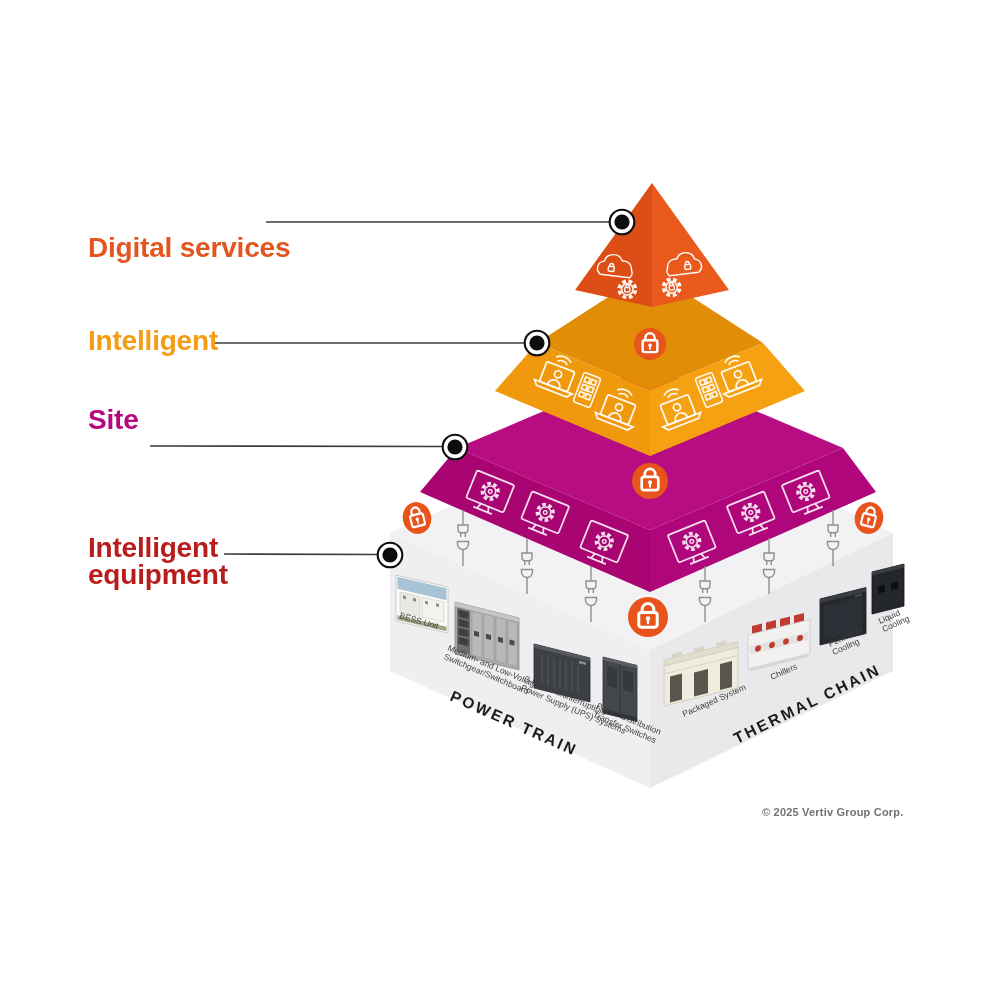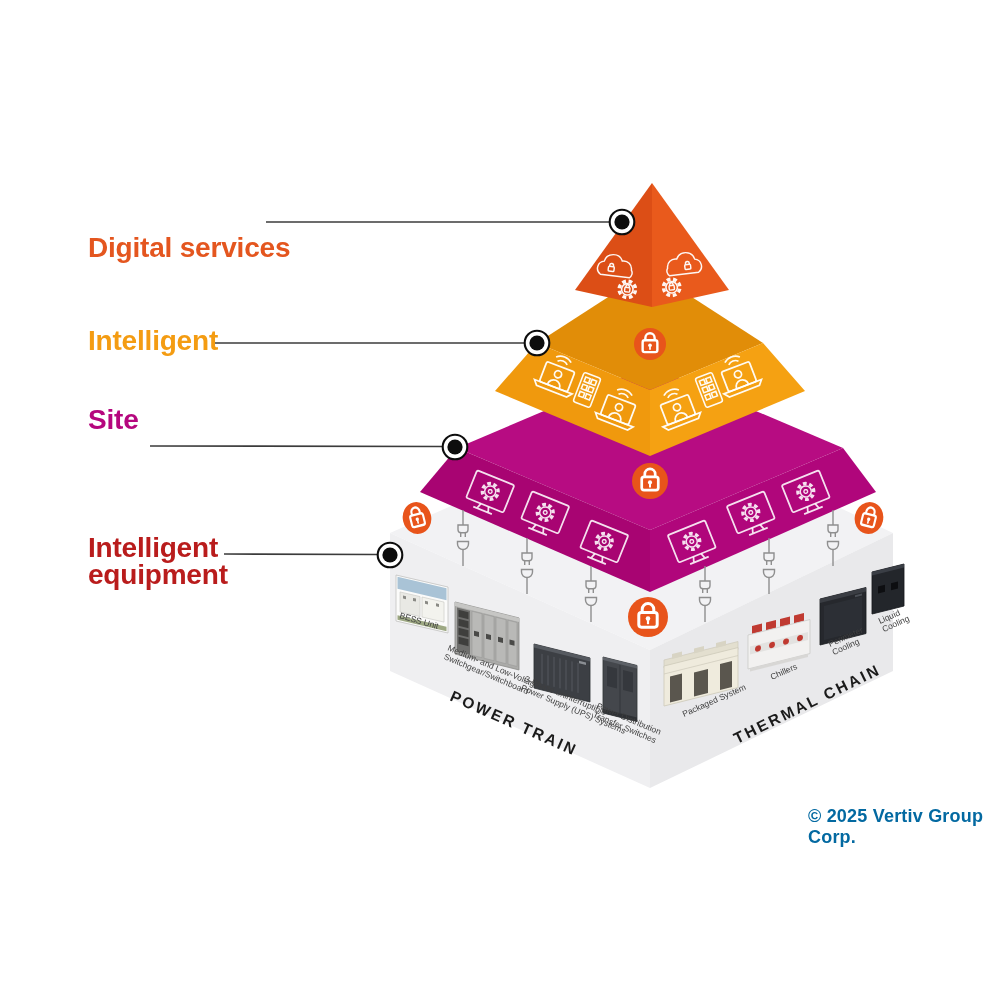--- a/index.html
+++ b/index.html
@@ -7,22 +7,22 @@
     position:relative;width:1000px;height:1000px;background:#ffffff;
     overflow:hidden;font-family:"Liberation Sans",sans-serif;
   }
   .canvas svg{position:absolute;left:0;top:0;}
   .callout{position:absolute;font-weight:700;font-size:28px;line-height:27px;letter-spacing:-0.2px;}
   .callout.c-digital{left:88px;top:206px;color:#E4561F;margin-top:28px;}
   .callout.c-enterprise{left:88px;top:327px;color:#F49C12;}
   .callout.c-site{left:88px;top:406px;color:#B5077E;}
   .callout.c-intel{left:88px;top:534px;color:#b91c1c;}
   .copyright{
-    position:absolute;left:762px;top:806px;color:#0369a1;
-    font-size:18px;font-weight:700;letter-spacing:0.2px;margin-left:46px;
+    position:absolute;left:762px;top:806px;color:#737373;
+    font-size:11px;font-weight:700;letter-spacing:0.2px;
   }
   .eq-label{font-size:8.5px;fill:#3F3F3F;}
   .face-title{font-size:15.5px;font-weight:700;fill:#1A1A1A;letter-spacing:2.5px;}
 </style>
 </head>
 <body>
 
 <div class="canvas">
 
 <svg width="1000" height="1000" viewBox="0 0 1000 1000">

